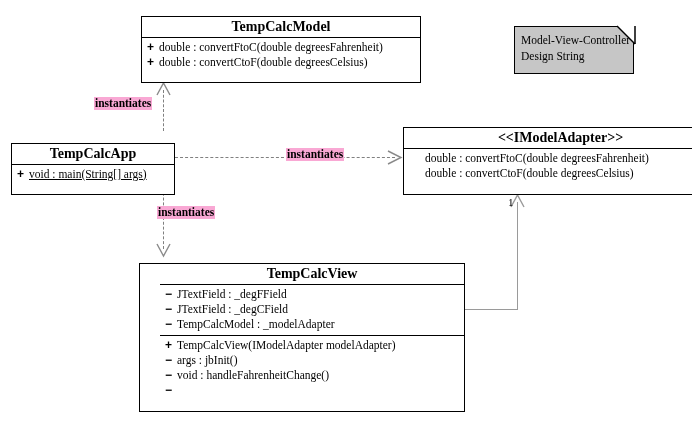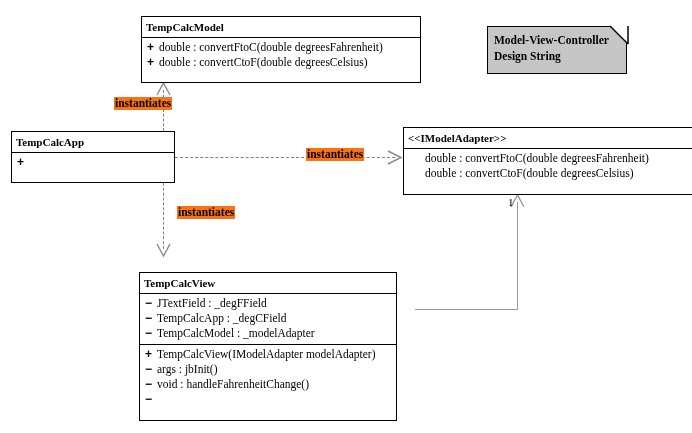--- a/index.html
+++ b/index.html
@@ -19,22 +19,23 @@
 
   
   .uml-class {
     position: absolute;
     box-sizing: border-box;
     background: #ffffff;
     border: 1.5px solid #000000;
     z-index: 5;
   }
   .uml-class .cls-name {
+    text-align: center;
     font-weight: bold;
-    font-size: 11px;
+    font-size: 14px;
     line-height: 16px;
     padding: 2px 4px 2px 4px;
     border-bottom: 1.5px solid #000000;
     color: #000000;
     white-space: nowrap;
   }
   .uml-class .compartment {
     padding: 2px 2px 3px 5px;
   }
   .uml-class .compartment.divider {
@@ -115,24 +116,23 @@
 
   
   .edge-label {
     position: absolute;
     font-family: "Liberation Serif", "DejaVu Serif", serif;
     font-weight: bold;
     font-size: 11.5px;
     line-height: 13px;
     color: #000000;
     white-space: nowrap;
-    background: #f97316;
+    background: #f9a8d4;
     padding: 0 1px;
     z-index: 4;
-    margin-left: 20px;
   }
   .mult-label {
     position: absolute;
     font-family: "Liberation Serif", "DejaVu Serif", serif;
     font-size: 11px;
     line-height: 12px;
     color: #000000;
     white-space: nowrap;
     z-index: 4;
   }
@@ -174,53 +174,54 @@
         <span class="vis">+</span>
         <span class="mtext">double : convertFtoC(double degreesFahrenheit)</span>
       </div>
       <div class="member">
         <span class="vis">+</span>
         <span class="mtext">double : convertCtoF(double degreesCelsius)</span>
       </div>
     </div>
   </div>
 
-  <div class="uml-class" style="left:11px; top:131px; width:164px; height:52px;">
+  <div class="uml-class" style="left:11px; top:143px; width:164px; height:52px;">
     <div class="cls-name">TempCalcApp</div>
     <div class="compartment">
       <div class="member">
         <span class="vis">+</span>
+        <span class="mtext static">void : main(String[] args)</span>
       </div>
     </div>
   </div>
 
   <div class="uml-class" style="left:403px; top:127px; width:315px; height:68px;">
     <div class="cls-name">&lt;&lt;IModelAdapter&gt;&gt;</div>
     <div class="compartment" style="padding-left:9px;">
       <div class="member">
         <span class="vis none"></span>
         <span class="mtext">double : convertFtoC(double degreesFahrenheit)</span>
       </div>
       <div class="member">
         <span class="vis none"></span>
         <span class="mtext">double : convertCtoF(double degreesCelsius)</span>
       </div>
     </div>
   </div>
 
-  <div class="uml-class" style="left:139px; top:272px; width:258px; height:149px;">
+  <div class="uml-class" style="left:139px; top:263px; width:326px; height:149px;padding-left:20px;">
     <div class="cls-name">TempCalcView</div>
     <div class="compartment">
       <div class="member">
         <span class="vis">−</span>
         <span class="mtext">JTextField : _degFField</span>
       </div>
       <div class="member">
         <span class="vis">−</span>
-        <span class="mtext">TempCalcApp : _degCField</span>
+        <span class="mtext">JTextField : _degCField</span>
       </div>
       <div class="member">
         <span class="vis">−</span>
         <span class="mtext">TempCalcModel : _modelAdapter</span>
       </div>
     </div>
     <div class="compartment divider">
       <div class="member">
         <span class="vis">+</span>
         <span class="mtext">TempCalcView(IModelAdapter modelAdapter)</span>
@@ -232,21 +233,21 @@
       <div class="member">
         <span class="vis">−</span>
         <span class="mtext">void : handleFahrenheitChange()</span>
       </div>
       <div class="member">
         <span class="vis">−</span>
       </div>
     </div>
   </div>
 
-  <div class="uml-note" style="left:487px; top:26px; width:140px; height:48px;font-weight:bold;">
+  <div class="uml-note" style="left:514px; top:26px; width:120px; height:48px;">
     <svg class="note-fold" viewBox="0 0 18 18">
       <polygon points="0,0 18,18 18,0" fill="#ffffff" stroke="none"></polygon>
       <polyline points="0,0 18,18" fill="none" stroke="#000000" stroke-width="1.5"></polyline>
       <polyline points="18,18 18,0" fill="none" stroke="#000000" stroke-width="1.5"></polyline>
     </svg>
     <div class="note-text">Model-View-Controller</div>
     <div class="note-text" style="padding-top:0;">Design String</div>
   </div>
 
 </div>

